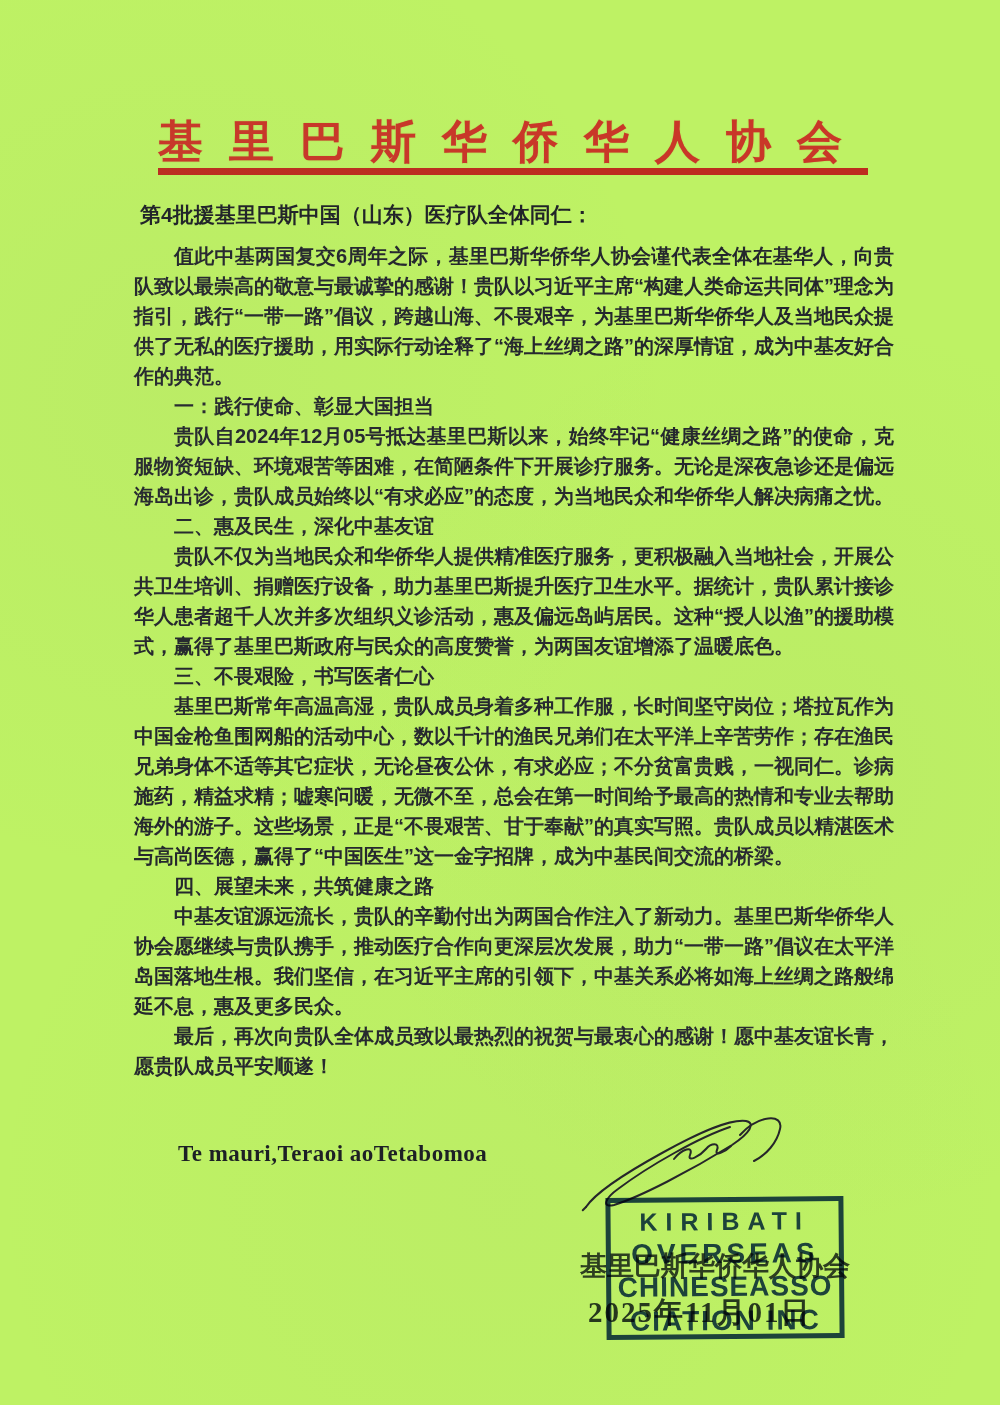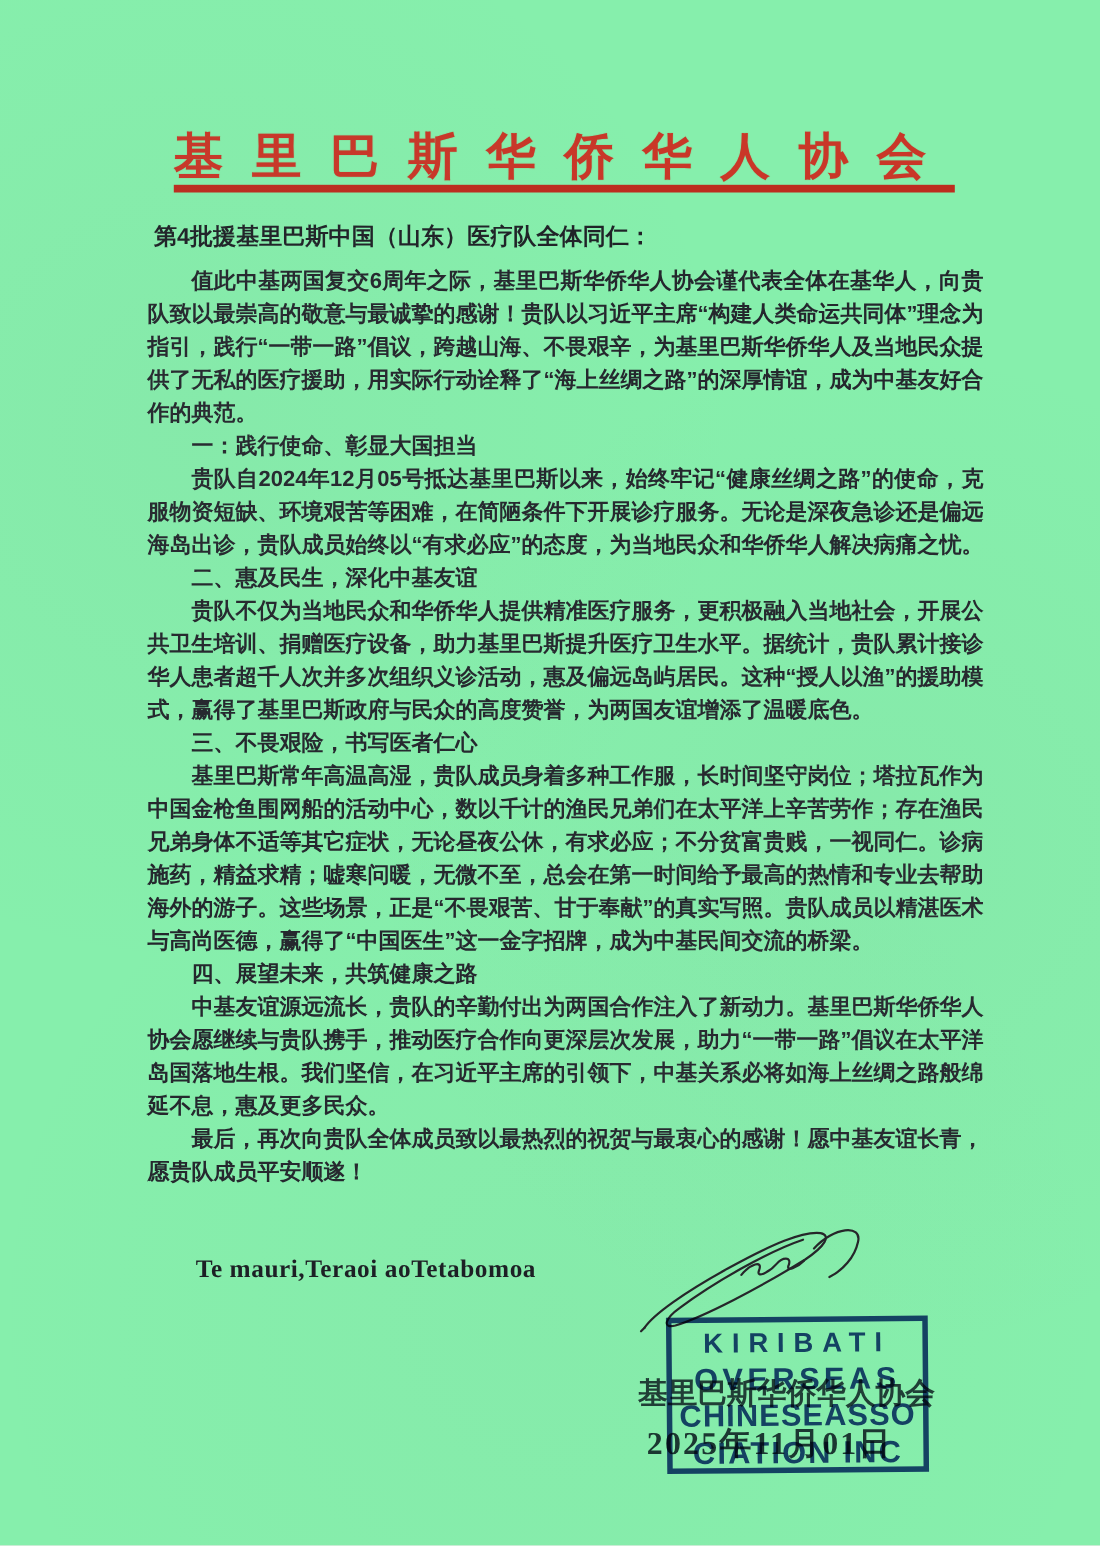--- a/index.html
+++ b/index.html
@@ -1,18 +1,18 @@
 <!DOCTYPE html>
 <html><head>
 <meta charset="utf-8">
 <style>
   html,body{margin:0;padding:0;background:#e9e8e6;}
   .page{
     width:1000px;height:1405px;position:relative;margin:0 auto;
-    background:#86efac;overflow:hidden;
+    background:#bef264;overflow:hidden;
     font-family:"Liberation Sans", sans-serif;color:#23262c;
   }
   .page::before{
     content:"";position:absolute;inset:0;pointer-events:none;
     background-image:
       radial-gradient(circle at 18% 28%, rgba(130,130,130,.05), transparent 38%),
       radial-gradient(circle at 80% 55%, rgba(130,130,130,.05), transparent 42%),
       radial-gradient(circle at 50% 85%, rgba(130,130,130,.04), transparent 40%);
   }
   .title-wrap{ text-align:center; padding-top:116px; }

